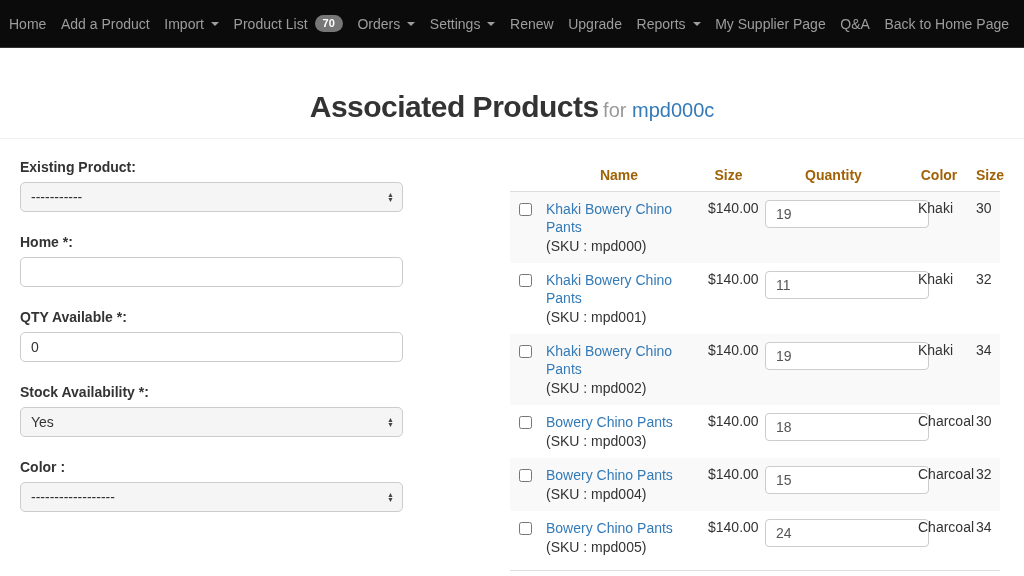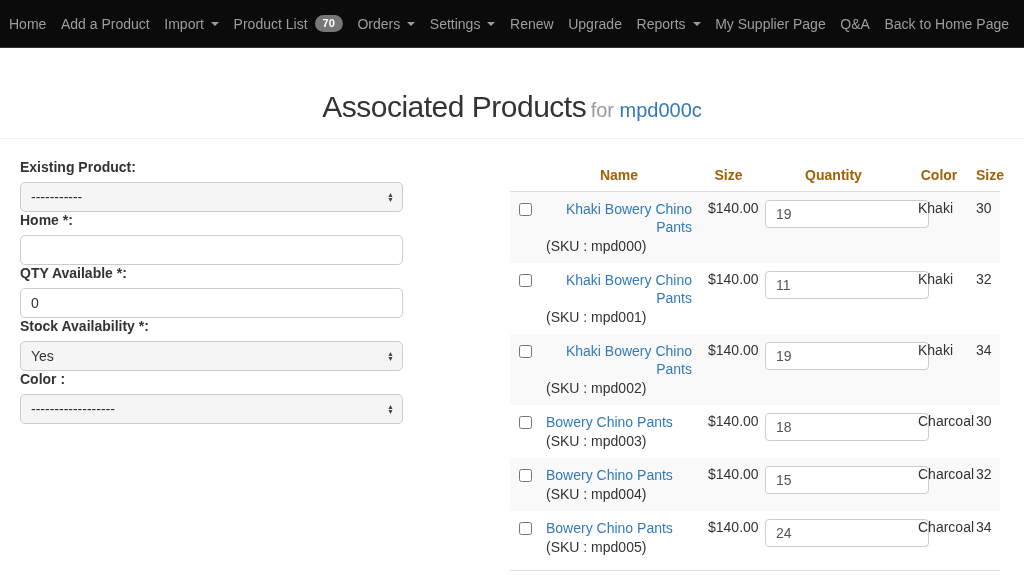--- a/index.html
+++ b/index.html
@@ -26,32 +26,32 @@
   }
   .badge {
     background: #777; color: #fff; font-size: 11px; font-weight: bold;
     padding: 3px 8px; border-radius: 10px; line-height: 1;
   }
   
   .page-header {
     text-align: center; padding: 42px 0 14px 0;
     border-bottom: 1px solid #f0f0f0;
   }
-  .page-title { display: inline; font-size: 30px; font-weight: normal; color: #333; letter-spacing: -0.5px; }
+  .page-title { display: inline; font-size: 30px; font-weight: bold; color: #333; letter-spacing: -0.5px; }
   .page-sub { font-size: 20px; color: #999; }
   .page-code { font-size: 20px; color: #337ab7; text-decoration: none; }
   
   .content {
     display: flex; justify-content: space-between;
     padding: 20px 24px 0 20px;
   }
   .form-col { width: 383px; }
   .table-col { width: 490px; }
   
-  .form-group { }
+  .form-group { margin-bottom: 22px; }
   .form-group label {
     display: block; font-size: 14px; font-weight: bold; color: #333;
     margin-bottom: 7px;
   }
   .text-input {
     width: 100%; height: 30px; border: 1px solid #ccc; border-radius: 5px;
     padding: 4px 10px; font-size: 14px; color: #333; background: #fff;
     font-family: "Liberation Sans", sans-serif;
   }
   .select-wrap { position: relative; }
@@ -69,21 +69,21 @@
   
   table.products { width: 490px; border-collapse: collapse; font-size: 14px; table-layout: fixed; }
   .col-check { width: 28px; } .col-name { width: 162px; } .col-price { width: 57px; }
   .col-qty { width: 153px; } .col-color { width: 58px; } .col-size { width: 32px; }
   table.products th {
     text-align: center; font-weight: bold; color: #a16207;
     padding: 8px; border-bottom: 1px solid #ddd;
   }
   table.products td { padding: 8px; vertical-align: top; }
   tr.striped { background: #f9f9f9; }
-  .prod-link { color: #337ab7; text-decoration: none; line-height: 18px; display: inline-block; text-align: right; }
+  .prod-link { color: #337ab7; text-decoration: none; line-height: 18px; display: inline-block; }
   .prod-sku { color: #333; line-height: 18px; margin-top: 1px; }
   .qty-input {
     width: 164px; height: 28px; border: 1px solid #ccc; border-radius: 4px;
     padding: 2px 10px; font-size: 14px; color: #555; background: #fff;
     font-family: "Liberation Sans", sans-serif;
   }
   .row-check { width: 13px; height: 13px; margin: 3px 0 0 1px; }
   
   .table-footer {
     border-top: 1px solid #ddd; margin-top: 6px; padding: 11px 0 0 0;

